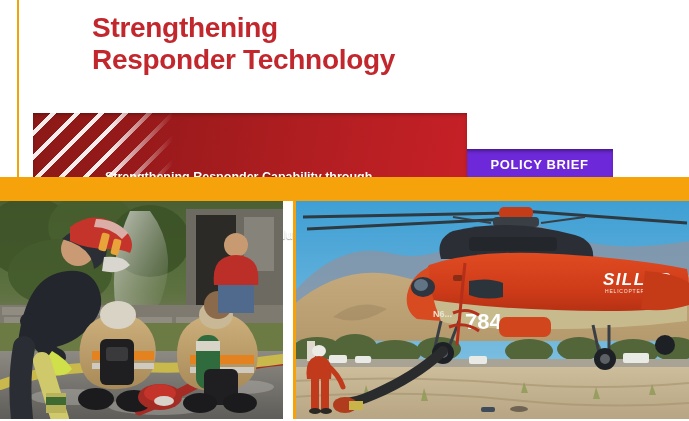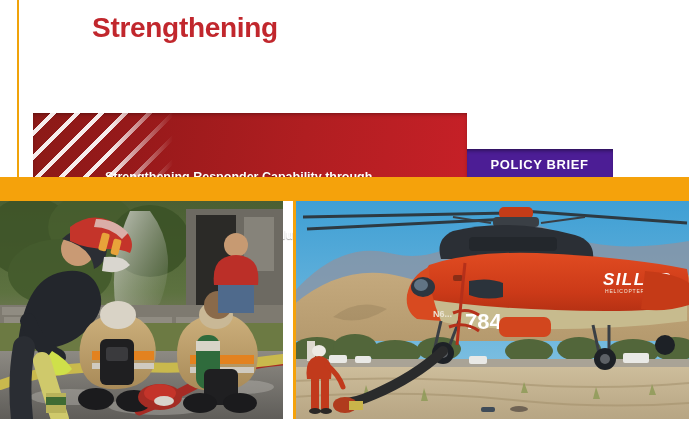--- a/index.html
+++ b/index.html
@@ -26,21 +26,21 @@
     line-height:1.14;
     letter-spacing:-0.3px;
     font-family:"Liberation Sans", sans-serif;
     margin-left:16px;
   }
   .title-line{display:block;white-space:nowrap;}
 
   
   .policy-tab{
     position:absolute;left:466px;top:149px;width:147px;height:31px;
-    background:#4c1d95;
+    background:#6d28d9;
     box-shadow:inset 0 3px 4px -2px rgba(0,0,0,.55);
     display:flex;align-items:center;justify-content:center;
   }
   .policy-tab-label{
     color:#ffffff;font-weight:bold;font-size:13px;letter-spacing:.6px;
     white-space:nowrap;
   }
 
   
   .banner{
@@ -92,20 +92,21 @@
 </style>
 </head>
 <body>
 
 <div class="page">
 
   <div class="left-rule"></div>
 
   <div class="title">
     <span class="title-line">Strengthening</span>
+    <span class="title-line">Responder Technology</span>
   </div>
 
   <div class="policy-tab">
     <span class="policy-tab-label">POLICY BRIEF</span>
   </div>
 
   <div class="banner">
     <div class="banner-text">
       <span>Strengthening Responder Capability through</span>
       <span>Enhanced  and Innovative  Solutions</span>

